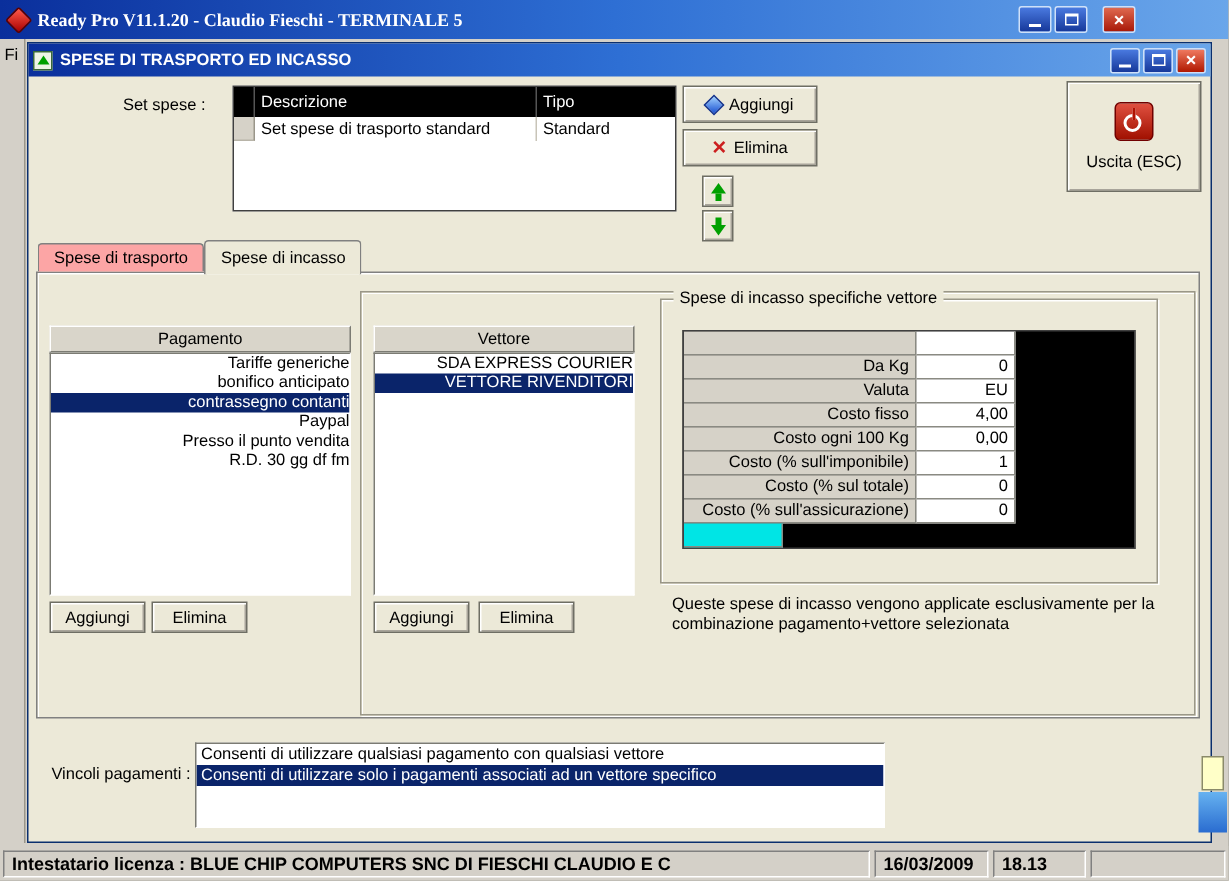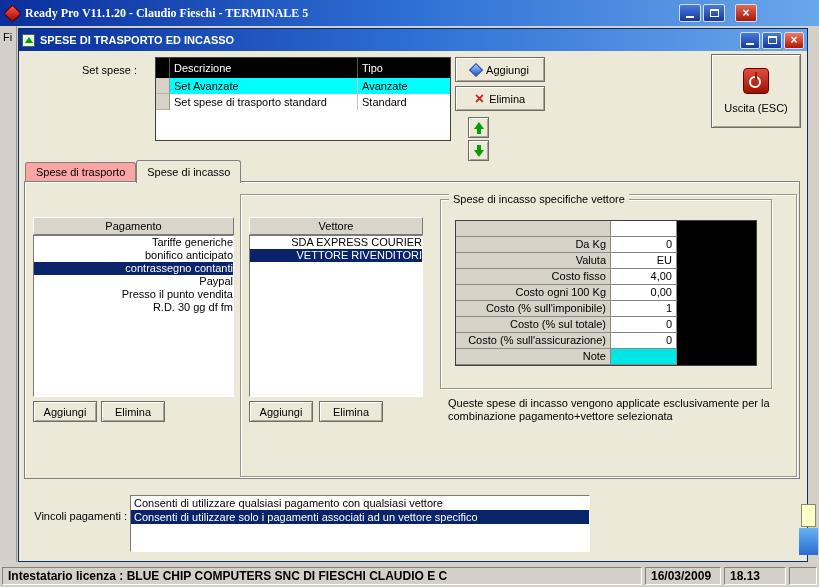--- a/index.html
+++ b/index.html
@@ -107,21 +107,21 @@
 
   
   .vi { height:14px; line-height:14px; font-size:11px; padding-left:3px; white-space:nowrap; overflow:hidden; }
   .vi.sel { background:#0a246a; color:#fff; }
 
   
   .statusbar { position:absolute; left:0; top:564px; width:819px; height:23px; background:#d4d0c8;
     display:flex; align-items:center; padding:2px; gap:3px; }
   .spanel { height:18px; line-height:16px; font-size:12px; font-weight:bold; color:#000;
     border:1px solid; border-color:#808080 #fff #fff #808080; padding:0 5px; white-space:nowrap; overflow:hidden; }
-  .sp1 { width:640px; } .sp2 { width:76px; } .sp3 { width:62px; } .sp4 { flex:1; }
+  .sp1 { width:578px; } .sp2 { width:76px; } .sp3 { width:62px; } .sp4 { flex:1; }
 
   
   .frag-yellow { position:absolute; left:801px; top:504px; width:15px; height:23px;
     background:#ffffc8; border:1px solid #8a8a6a; }
   .frag-blue { position:absolute; left:799px; top:528px; width:19px; height:27px;
     background:linear-gradient(#66b2f0,#2a6cd0); }
 </style>
 </head>
 <body>
 
@@ -165,25 +165,20 @@
 
     <div class="dlg-body">
 
       <div class="set-label" style="left:6px; top:13px; width:112px;">Set spese :</div>
 
       <div class="set-grid">
         <div class="sg-header">
           <div style="width:14px;"></div>
           <div style="width:188px;">Descrizione</div>
           <div style="flex:1; border-right:none;">Tipo</div>
-        </div>
-        <div class="sg-row selected">
-          <div class="sg-sel"></div>
-          <div class="sg-desc">Set Avanzate</div>
-          <div class="sg-tipo">Avanzate</div>
         </div>
         <div class="sg-row">
           <div class="sg-sel"></div>
           <div class="sg-desc">Set spese di trasporto standard</div>
           <div class="sg-tipo">Standard</div>
         </div>
       </div>
 
       <div class="btn" style="left:436px; top:6px; width:90px; height:25px;">
         <span class="gem"></span>
@@ -272,21 +267,20 @@
               </div>
               <div class="g-row">
                 <div class="g-label">Costo (% sul totale)</div>
                 <div class="g-value">0</div>
               </div>
               <div class="g-row">
                 <div class="g-label">Costo (% sull'assicurazione)</div>
                 <div class="g-value">0</div>
               </div>
               <div class="g-row">
-                <div class="g-label">Note</div>
                 <div class="g-value hl"></div>
               </div>
             </div>
           </div>
 
           <div class="incasso-note" style="left:207px; top:202px; width:334px;">Queste spese di incasso vengono applicate esclusivamente per la combinazione pagamento+vettore selezionata</div>
         </div>
 
       </div>
 

